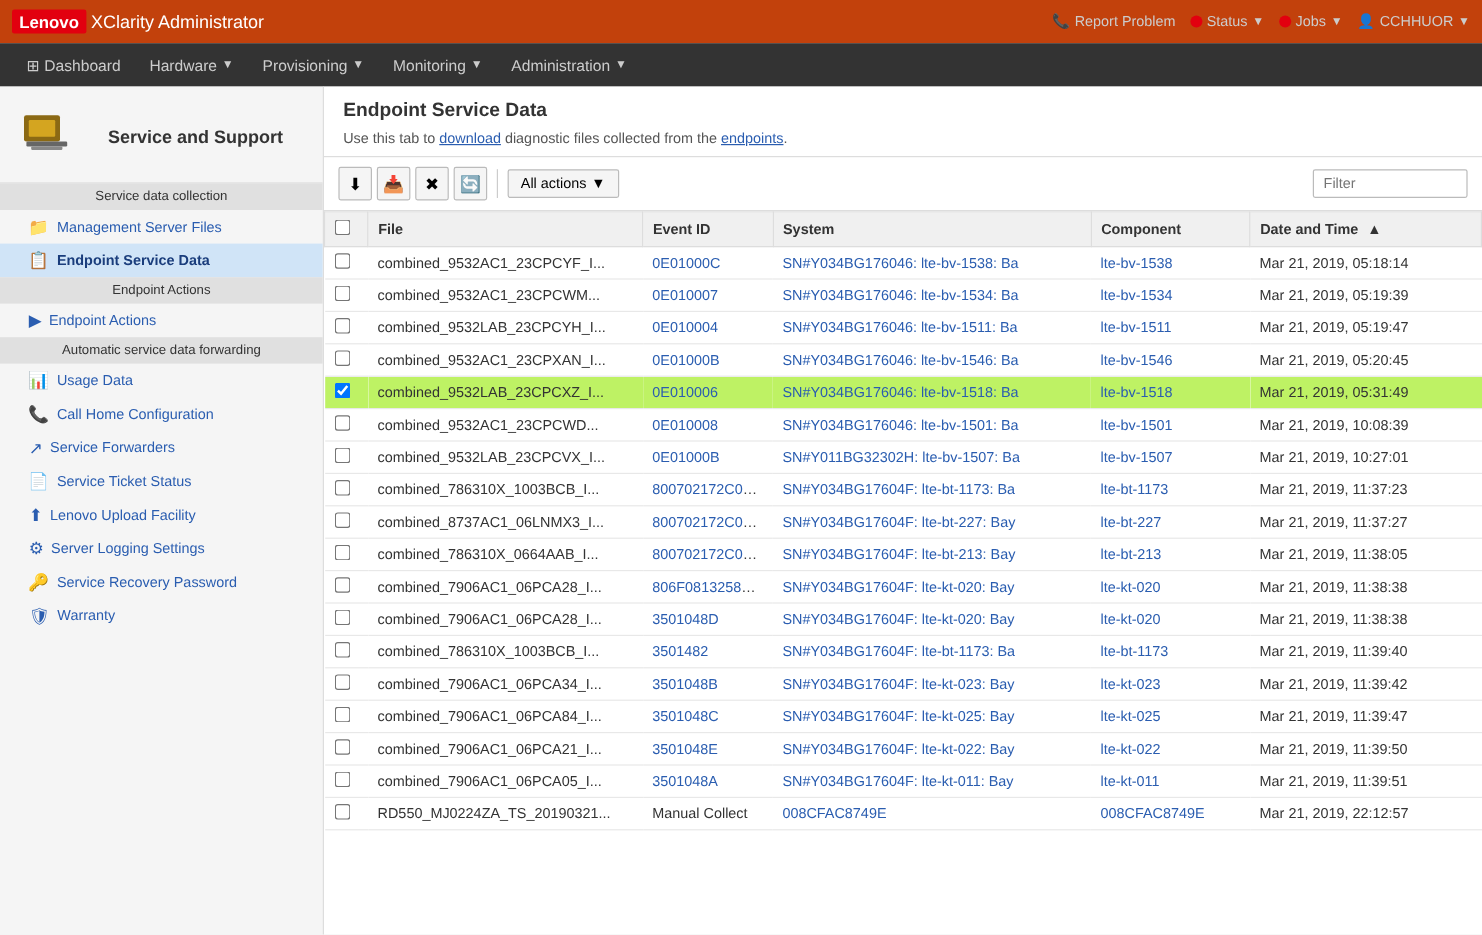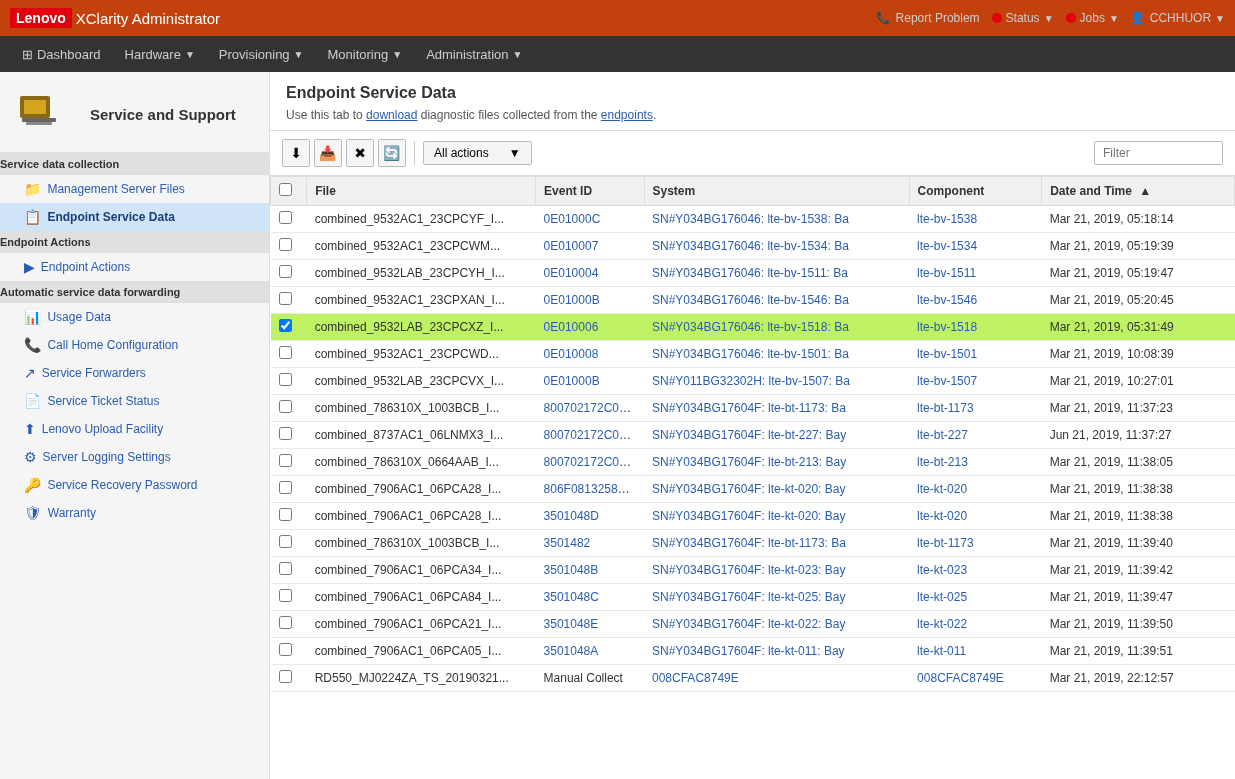--- a/index.html
+++ b/index.html
@@ -103,23 +103,24 @@
     .sidebar-section-title {
       font-size: 15px;
       font-weight: bold;
       color: #333;
       padding: 10px 16px 6px;
     }
     .sidebar-group-label {
       background: #e0e0e0;
       color: #333;
       font-size: 11px;
-      font-weight: bold;
-      padding: 5px 0;
+      font-weight: normal;
+      padding: 5px 16px;
       text-transform: none;
+      text-align: center;
     }
     .sidebar-item {
       display: flex;
       align-items: center;
       padding: 6px 16px 6px 24px;
       cursor: pointer;
       color: #2a5db0;
       font-size: 12px;
       gap: 6px;
     }
@@ -167,21 +168,21 @@
       border: 1px solid #bbb;
       background: #f5f5f5;
       cursor: pointer;
       border-radius: 2px;
       font-size: 14px;
     }
     .toolbar-separator { width: 1px; background: #ccc; height: 24px; margin: 0 4px; }
     .all-actions-btn {
       display: flex;
       align-items: center;
-      gap: 20px;
+      gap: 4px;
       padding: 4px 10px;
       border: 1px solid #bbb;
       background: #f5f5f5;
       cursor: pointer;
       border-radius: 2px;
       font-size: 12px;
       justify-content: flex-end;
     }
     .filter-input {
       margin-left: auto;
@@ -462,21 +463,21 @@
               <td class="sys-col" style="max-width: 220px;"><a href="#">SN#Y034BG17604F: lte-bt-1173: Ba</a></td>
               <td class="comp-col"><a href="#">lte-bt-1173</a></td>
               <td class="date-col">Mar 21, 2019, 11:37:23</td>
             </tr>
             <tr>
               <td class="cb-col"><input type="checkbox" style=""></td>
               <td class="file-col" style="max-width: 190px;">combined_8737AC1_06LNMX3_I...</td>
               <td class="event-col"><a href="#">800702172C02FFFF</a></td>
               <td class="sys-col" style="max-width: 220px;"><a href="#">SN#Y034BG17604F: lte-bt-227: Bay</a></td>
               <td class="comp-col"><a href="#">lte-bt-227</a></td>
-              <td class="date-col">Jun 21, 2019, 11:37:27</td>
+              <td class="date-col">Mar 21, 2019, 11:37:27</td>
             </tr>
             <tr>
               <td class="cb-col"><input type="checkbox" style=""></td>
               <td class="file-col" style="max-width: 190px;">combined_786310X_0664AAB_I...</td>
               <td class="event-col"><a href="#">800702172C02FFFF</a></td>
               <td class="sys-col" style="max-width: 220px;"><a href="#">SN#Y034BG17604F: lte-bt-213: Bay</a></td>
               <td class="comp-col"><a href="#">lte-bt-213</a></td>
               <td class="date-col">Mar 21, 2019, 11:38:05</td>
             </tr>
             <tr>

